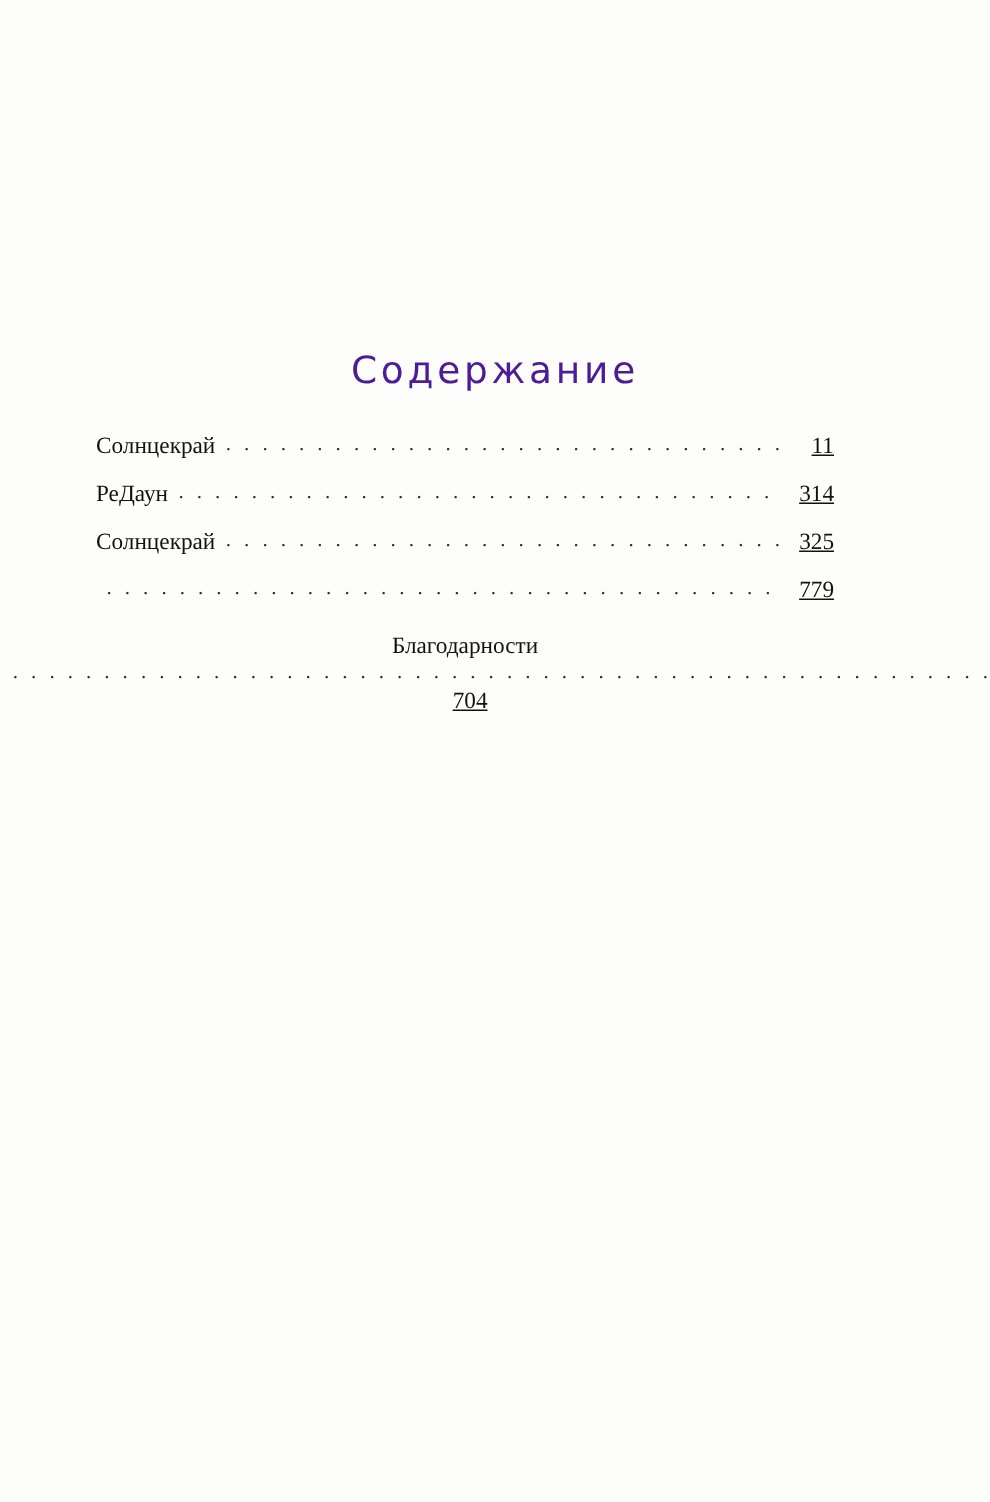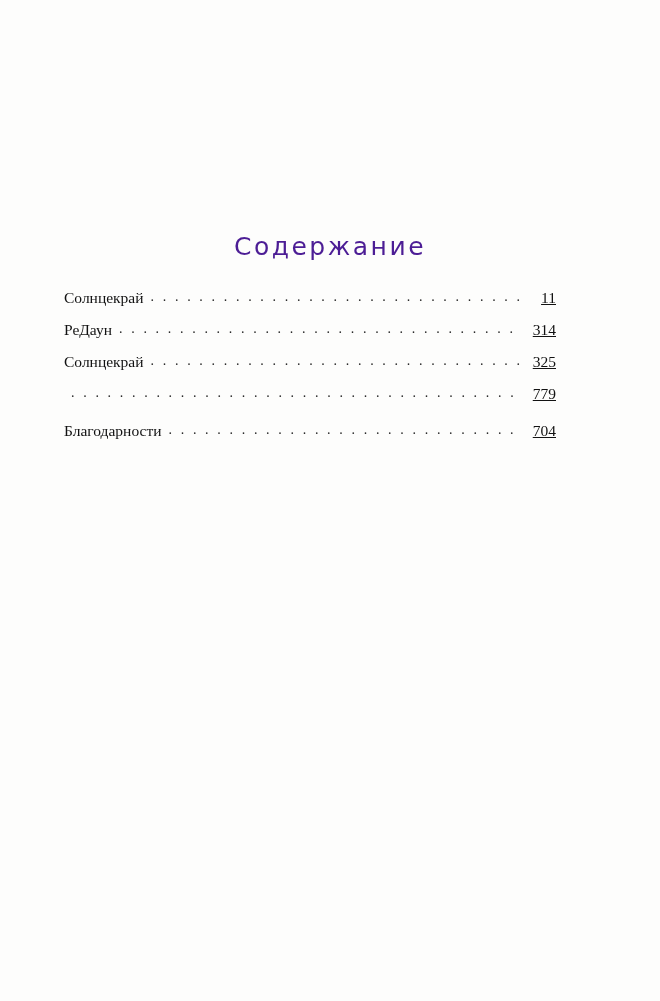--- a/index.html
+++ b/index.html
@@ -42,20 +42,21 @@
   .toc-entry {
     display: flex;
     align-items: center;
     font-size: 15.5px;
     line-height: 1.35;
     margin-bottom: 11px;
     color: #121212;
   }
   .toc-entry.spaced {
     margin-top: 16px;
+    flex-direction: column;
   }
   .entry-labels {
     flex: 0 1 auto;
     white-space: nowrap;
   }
   .entry-label {
     white-space: nowrap;
   }
   .entry-sub {
     font-style: italic;

